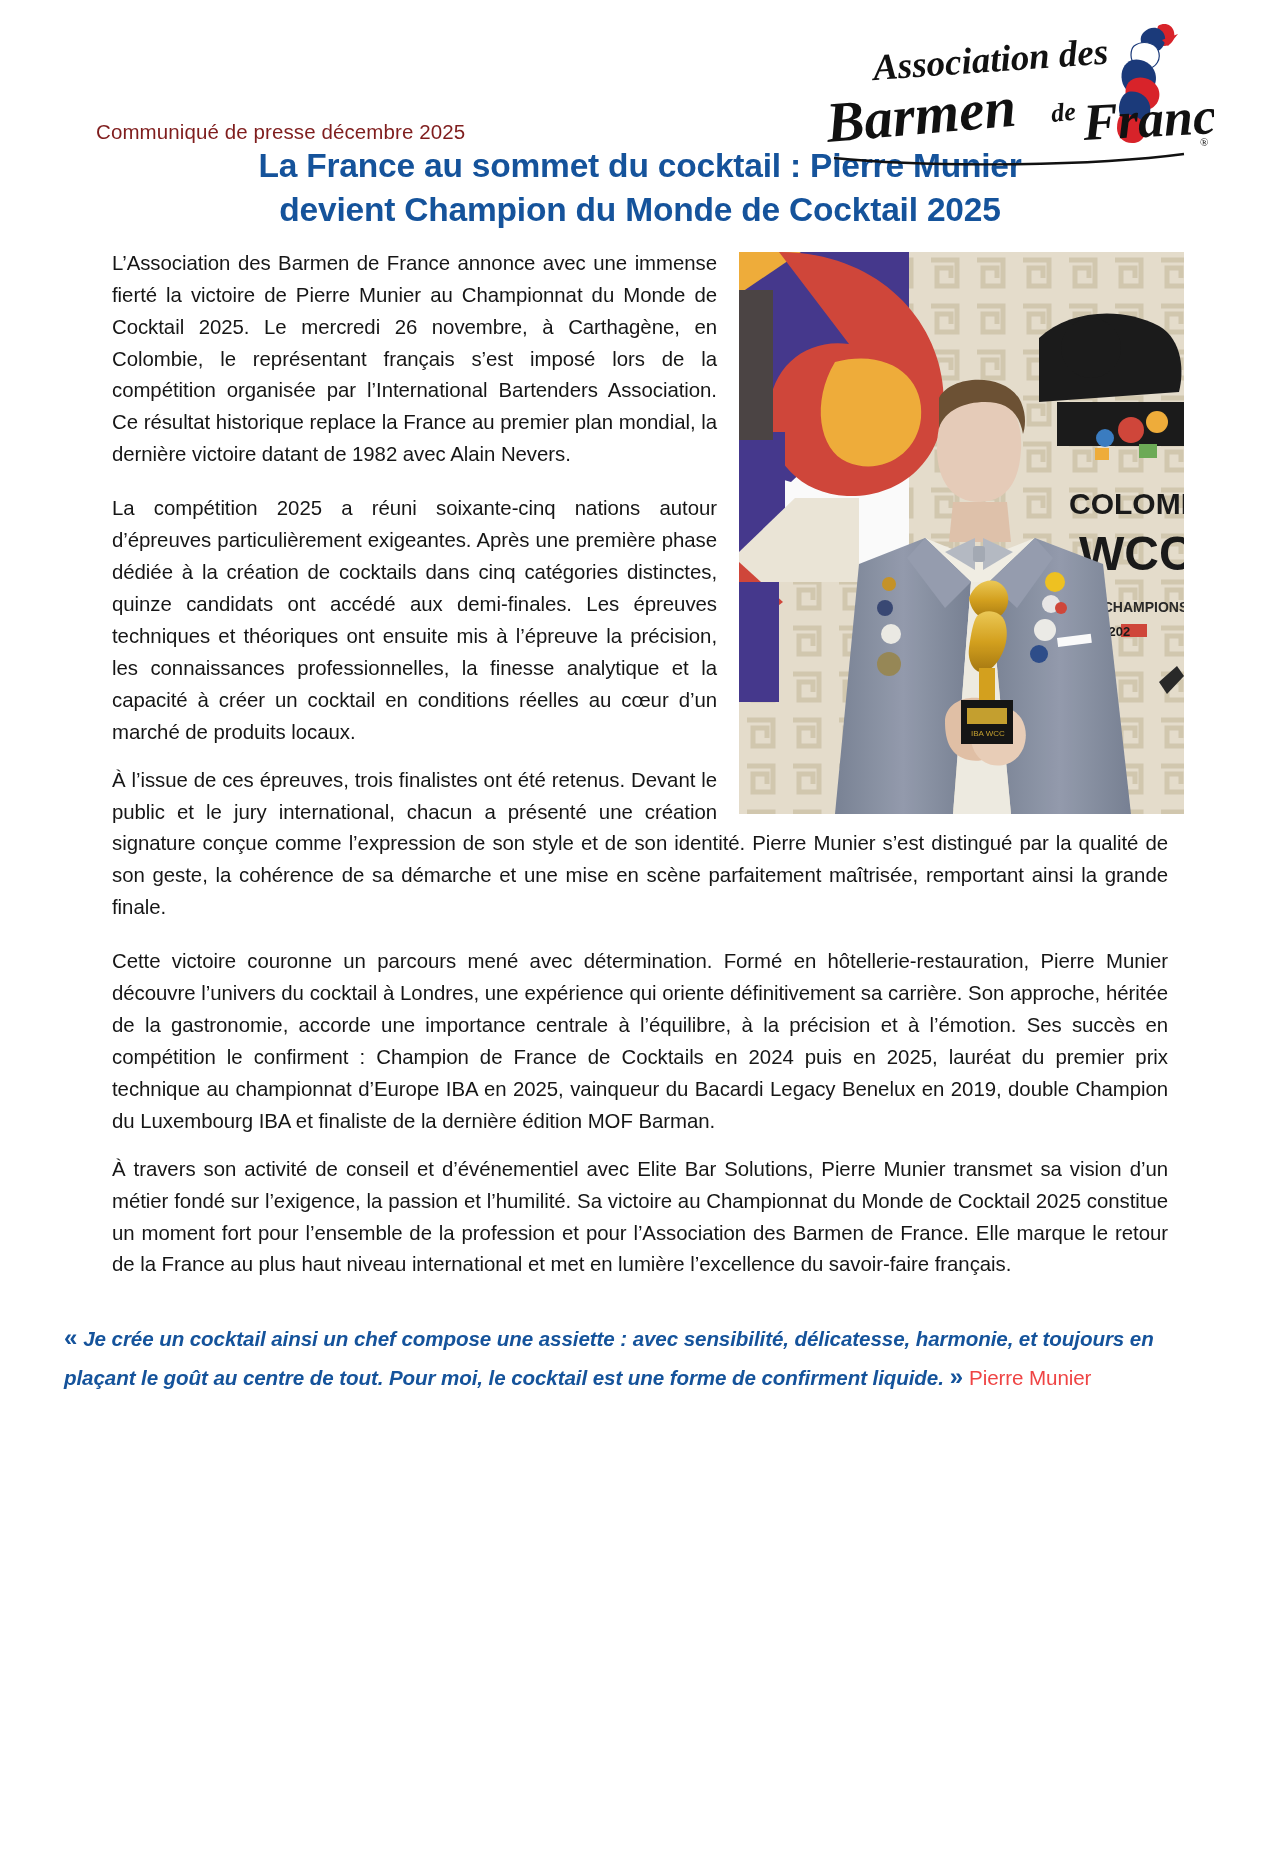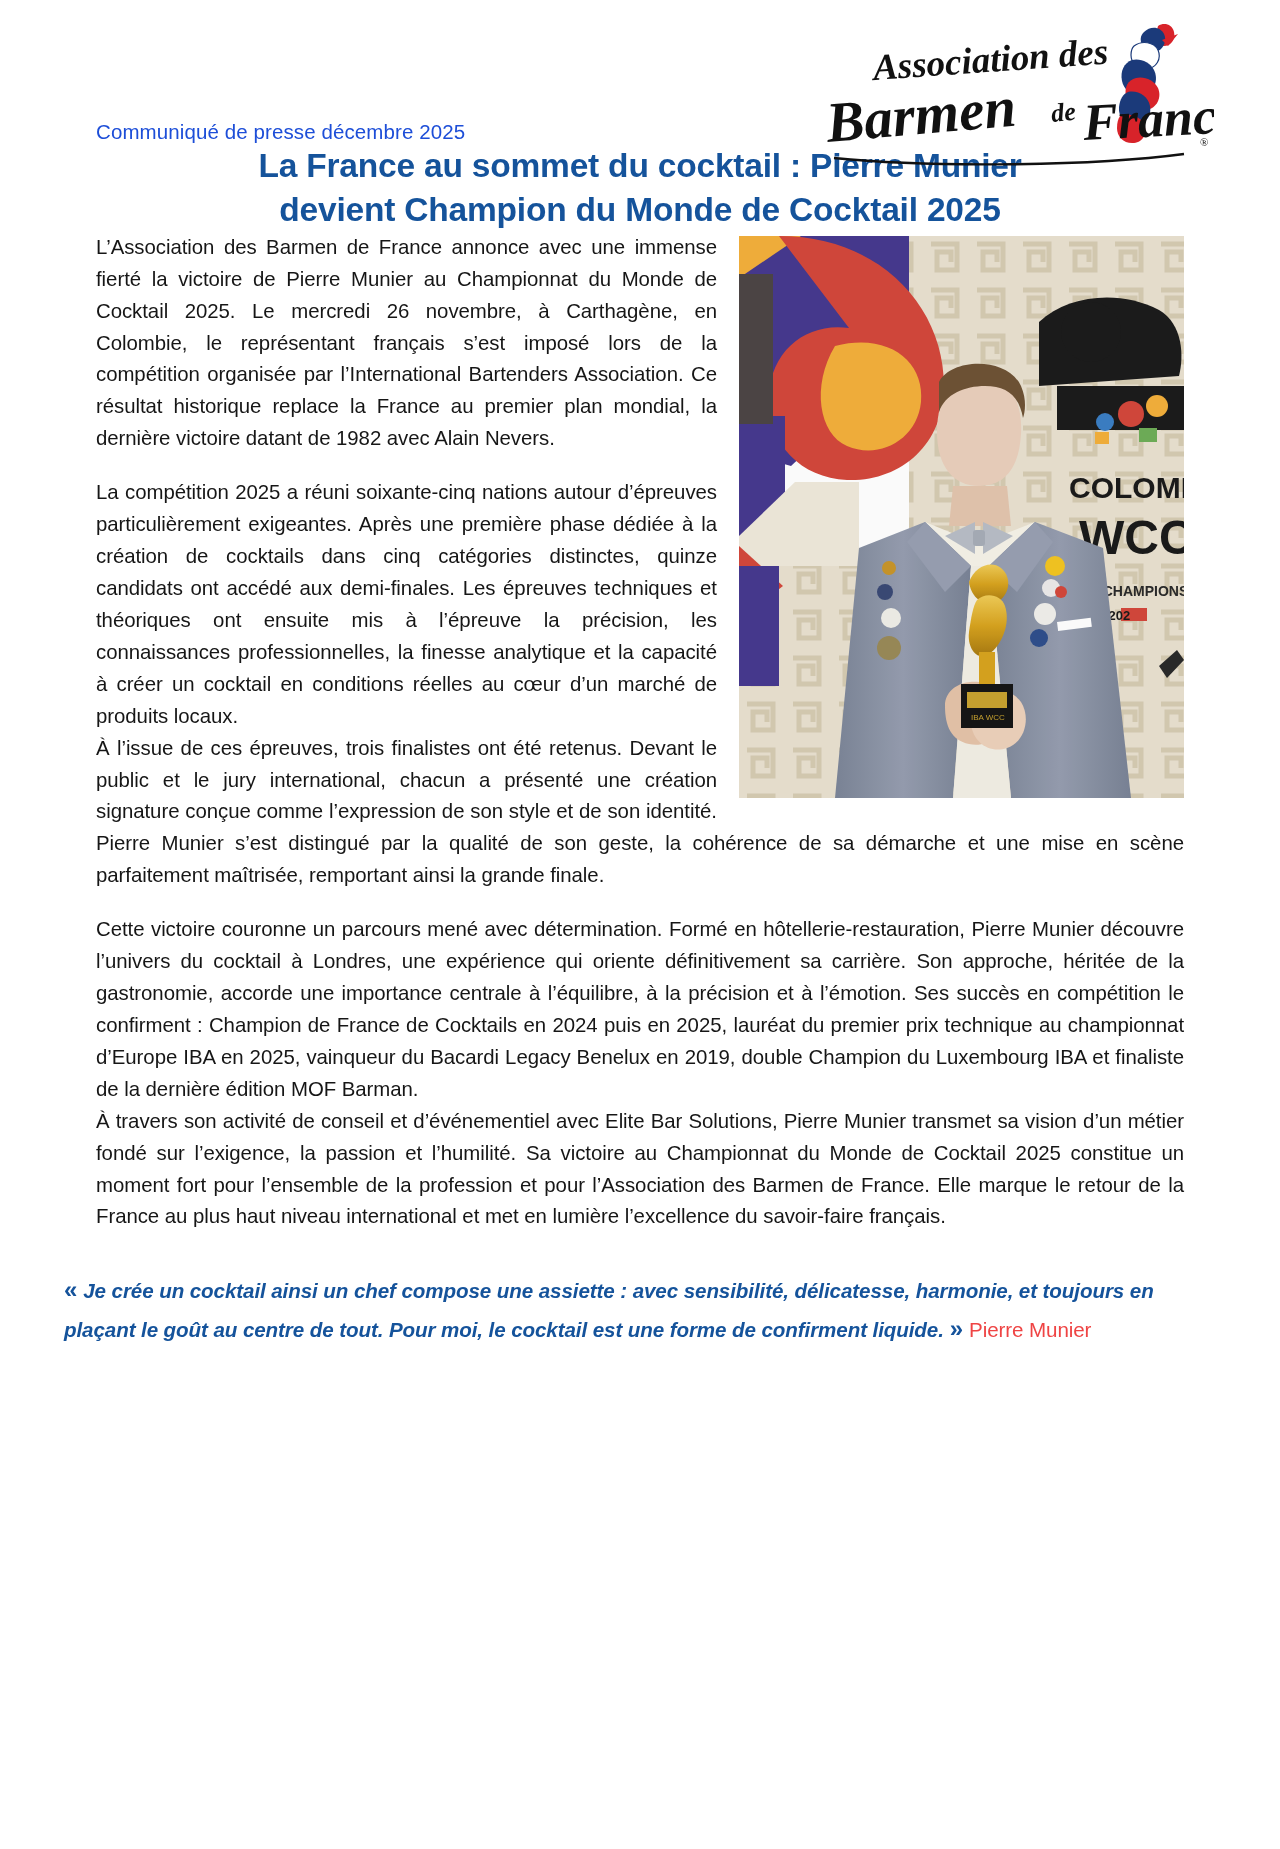--- a/index.html
+++ b/index.html
@@ -28,21 +28,21 @@
     display: flex;
     align-items: flex-start;
     justify-content: space-between;
     padding: 88px 80px 0 96px;
     height: 110px;
     box-sizing: border-box;
   }
   .header-meta {
     font-size: 20.5px;
     line-height: 1.42;
-    color: #1d4ed8;
+    color: #7f1d1d;
     letter-spacing: 0.1px;
     white-space: pre-line;
   }
   .header-meta div { white-space: nowrap; }
 
   .logo {
     position: absolute;
     right: 66px;
     top: 18px;
     width: 400px;
@@ -73,21 +73,21 @@
     float: right;
     width: 445px;
     height: 562px;
     margin: 4px 0 10px 22px;
     position: relative;
     overflow: hidden;
     background: #e7e2d6;
   }
 
   p.body {
-    margin: 0;
+    margin: 16px;
     font-size: 20.4px;
     line-height: 1.565;
     text-align: justify;
     color: #161616;
     letter-spacing: -0.05px;
     hyphens: none;
   }
   p.gap { margin-top: 22px; }
   p.tight { margin-top: 0px; }
 

